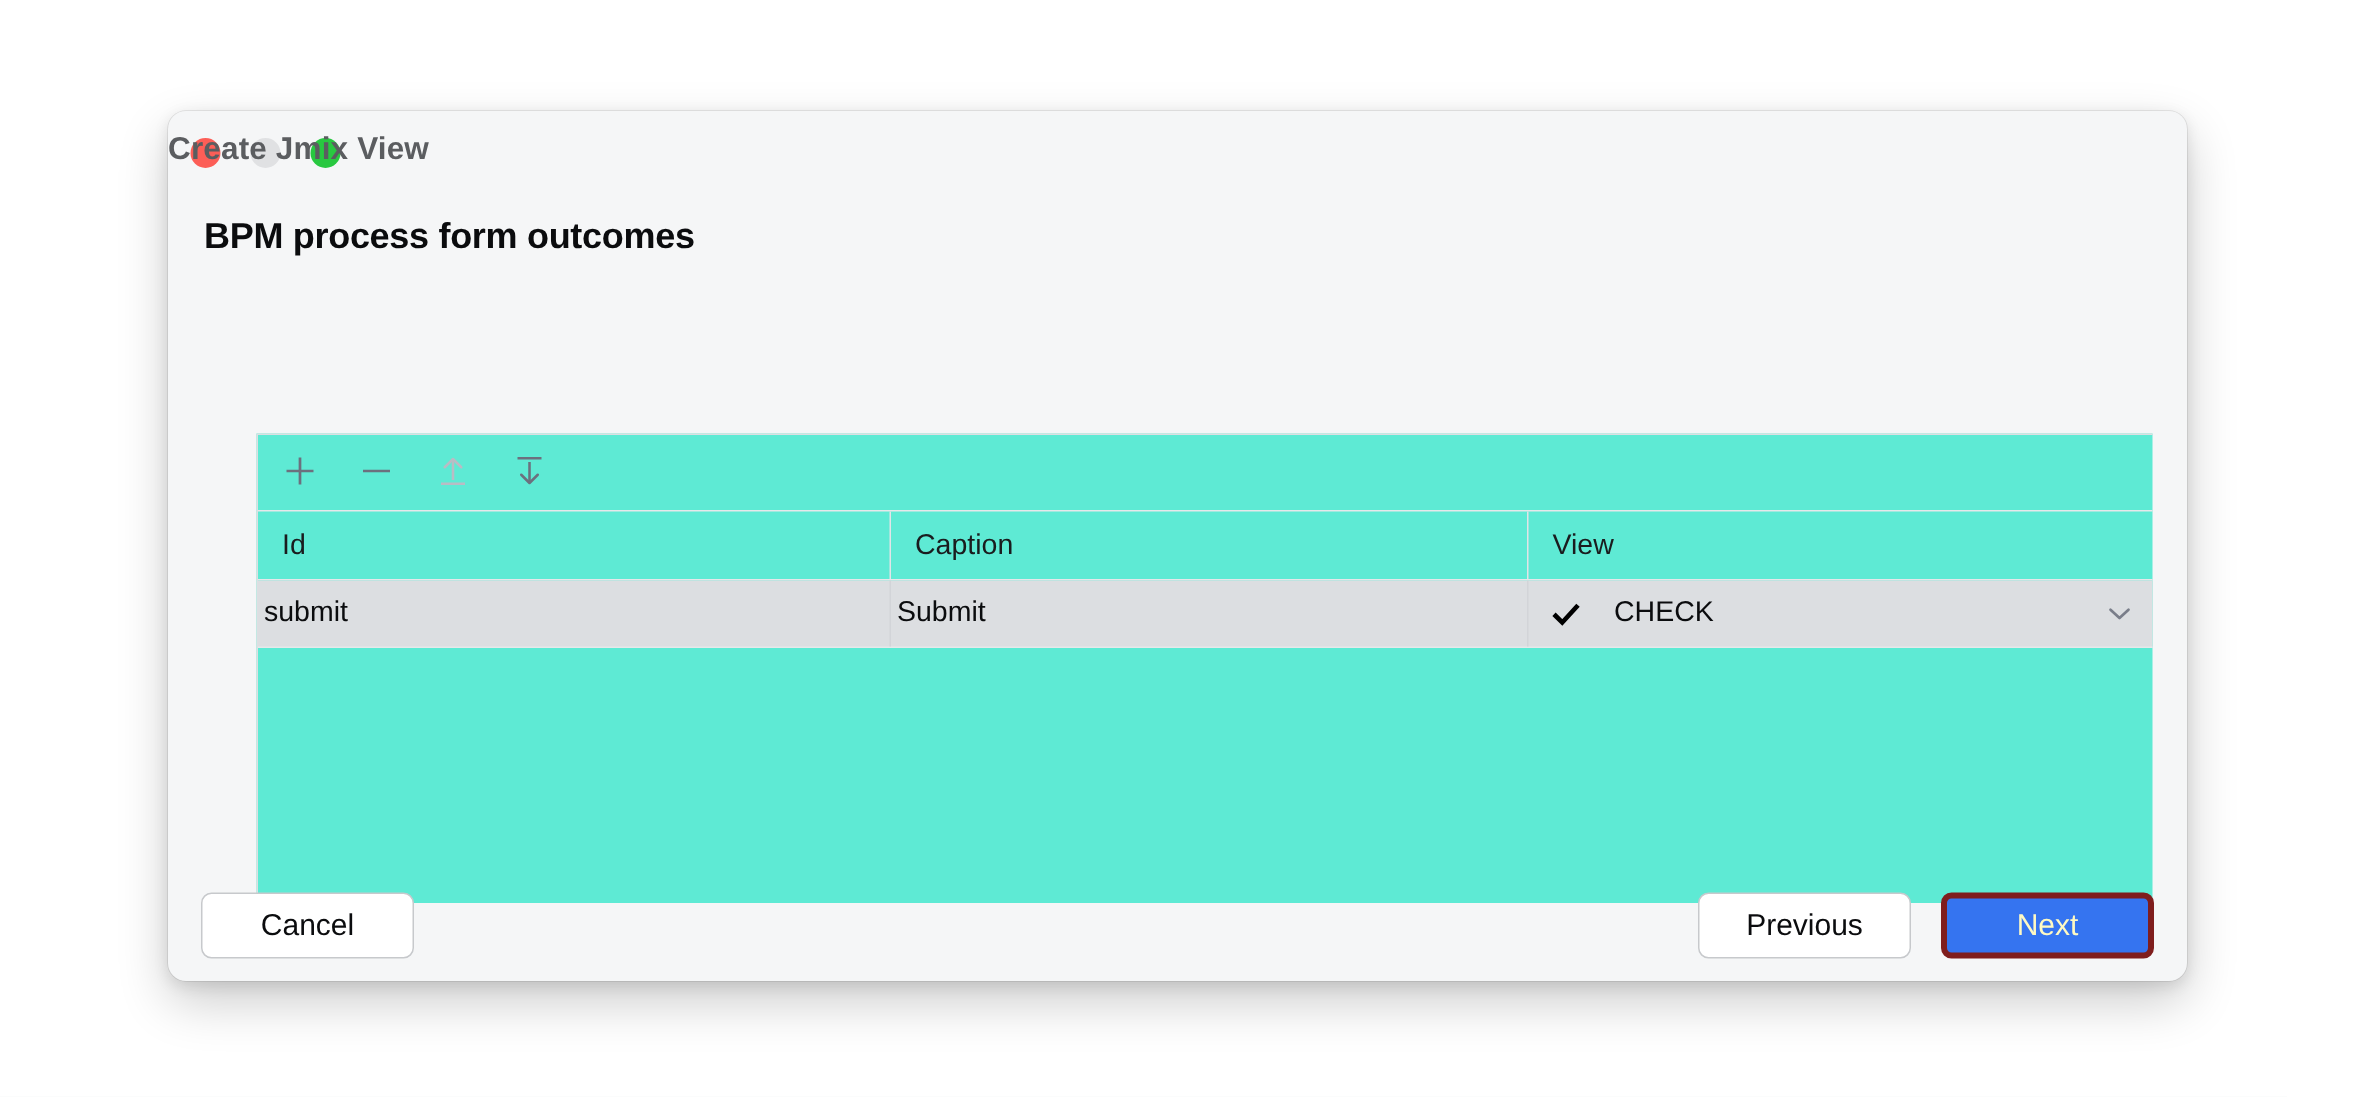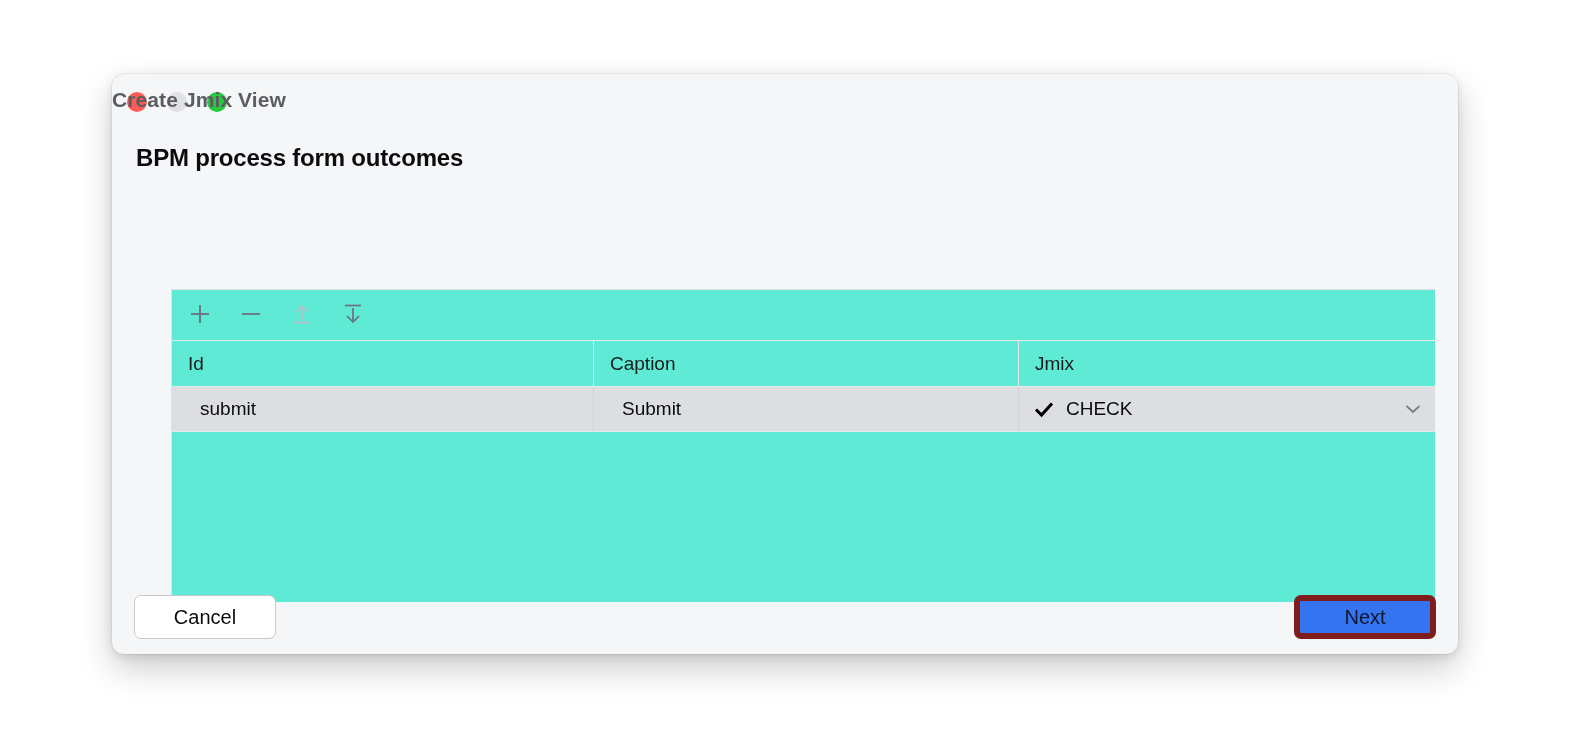--- a/index.html
+++ b/index.html
@@ -153,29 +153,29 @@
     border-bottom: 1px solid #E6E8EA;
     position: relative;
   }
   .trow.selected { background: #DCDEE1; }
 
   .td {
     font-size: 19px;
     color: #0B0C0E;
     display: flex;
     align-items: center;
-    padding-left: 28px;
+    padding-left: 4px;
     box-sizing: border-box;
   }
   .td + .td { border-left: 1px solid #E6E8EA; }
   .trow.selected .td + .td { border-left: 1px solid #D2D4D8; }
 
   .td.col-icon {
     padding-left: 14px;
-    gap: 11px;
+    gap: 21px;
     position: relative;
   }
   .cell-icon {
     width: 22px;
     height: 22px;
     display: flex;
     align-items: center;
     justify-content: center;
     flex: none;
   }
@@ -217,22 +217,22 @@
     margin-top: 12px;
   }
   .btn-secondary {
     background: #FFFFFF;
     border: 1px solid #C7C9CC;
     color: #0B0C0E;
     min-width: 142px;
   }
   .btn-primary {
     background: #3574F0;
-    border: 6px solid #7f1d1d;
-    color: #0f172a;
+    border: 4px solid #7f1d1d;
+    color: #fef9c3;
     min-width: 142px;
   }
   #footer-right {
     margin-left: auto;
     display: flex;
     gap: 20px;
   }
 </style>
 </head>
 <body>
@@ -293,21 +293,21 @@
                 <polyline points="7.5,15.5 13,21 18.5,15.5" fill="none" stroke="#6C707E" stroke-width="1.7" stroke-linecap="round" stroke-linejoin="round"></polyline>
               </svg>
             </span>
           </button>
 
         </div>
 
         <div id="table-header">
           <div class="th col-id">Id</div>
           <div class="th col-caption">Caption</div>
-          <div class="th col-icon">Jmix</div>
+          <div class="th col-icon">View</div>
         </div>
 
         <div class="trow selected">
           <div class="td col-id">submit</div>
           <div class="td col-caption">Submit</div>
           <div class="td col-icon">
             <span class="cell-icon">
               <svg width="22" height="22" viewBox="0 0 22 22">
                 <polyline points="3,11.5 8.5,17 19,5.5" fill="none" stroke="#000000" stroke-width="3.1" stroke-linecap="butt" stroke-linejoin="miter"></polyline>
               </svg>
@@ -322,19 +322,20 @@
         </div>
 
 
         <div id="table-empty"></div>
 
       </div>
 
       <div id="footer">
         <button class="btn btn-secondary">Cancel</button>
         <div id="footer-right">
+          <button class="btn btn-secondary">Previous</button>
           <button class="btn btn-primary">Next</button>
         </div>
       </div>
 
     </div>
   </div>
 </div>
 
 </body></html>

